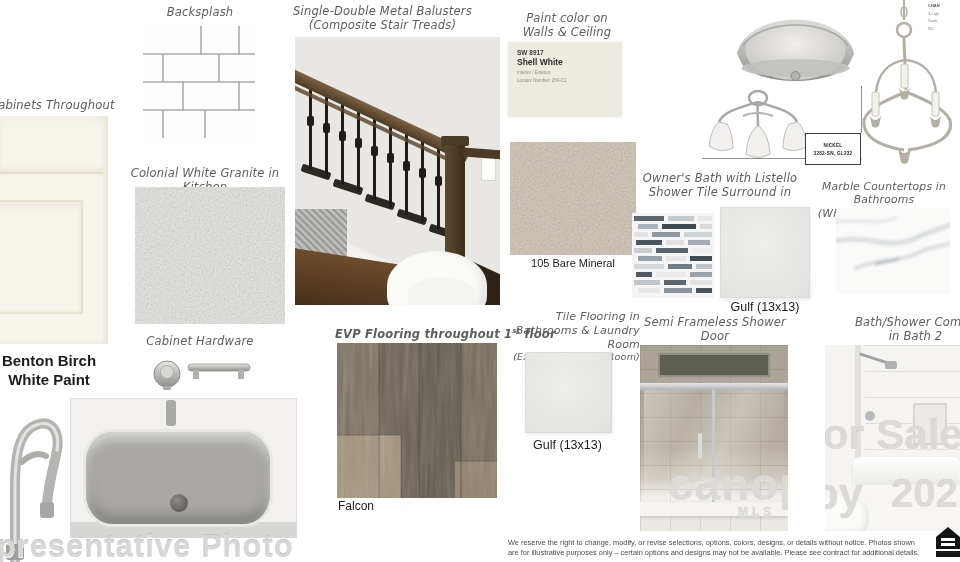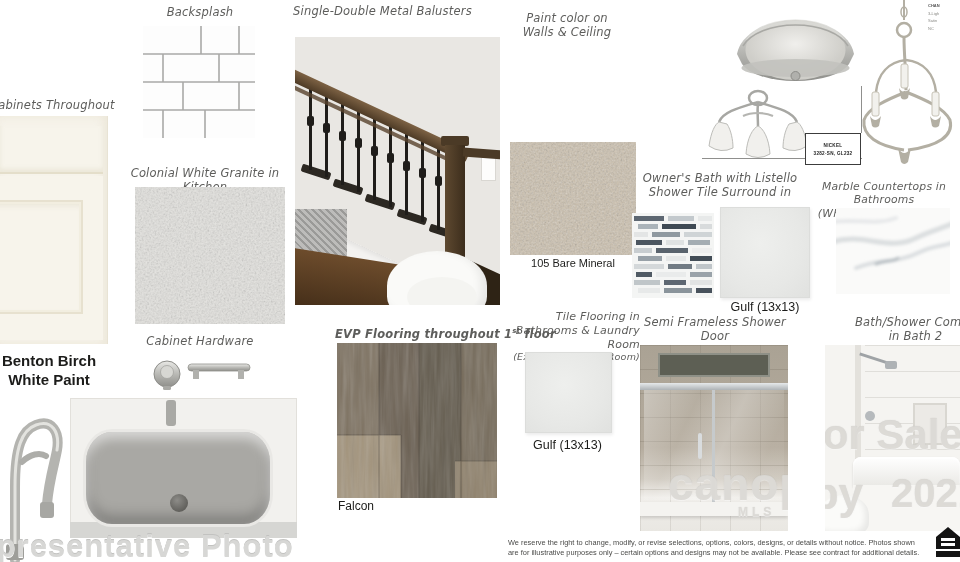--- a/index.html
+++ b/index.html
@@ -164,20 +164,21 @@
     <div class="abs" style="left:0;bottom:0;width:100%;height:16px;background:#d6d6d3;"></div>
     <div class="abs" style="left:16px;top:34px;width:184px;height:92px;border-radius:26px/30px;
          background:radial-gradient(ellipse at 50% 35%, #dedddA 0%, #bdbcb9 40%, #96959​1 75%, #85847f 100%);
          background-color:#a9a8a4;box-shadow:inset 0 6px 12px rgba(255,255,255,.6), inset 0 -8px 14px rgba(0,0,0,.25), 0 0 0 3px #e9e8e5;"></div>
     <div class="abs" style="left:100px;top:96px;width:18px;height:18px;border-radius:50%;
          background:radial-gradient(circle at 40% 35%, #8d8c88, #4f4e4a);"></div>
   </div>
 
   <div class="lbl" style="left:280px;top:4px;width:205px;">
     <div>Single-Double Metal Balusters</div>
+    <div>(Composite Stair Treads)</div>
   </div>
   <div class="stairs">
     <div class="wains"></div>
     <div class="vent"></div>
     <div class="basket"></div>
     <div class="floorL"></div>
     <div class="floorR"></div>
     <div class="tread" style="left:6px;top:131px;"></div>
     <div class="tread" style="left:38px;top:146px;"></div>
     <div class="tread" style="left:70px;top:161px;"></div>
@@ -198,20 +199,26 @@
     <div class="newelcap"></div>
     <div class="newel"></div>
     <div class="railR"></div>
     <div class="chairA"></div>
     <div class="chairB"></div>
   </div>
 
   <div class="lbl" style="left:512px;top:11px;width:110px;">
     <div>Paint color on</div>
     <div>Walls &amp; Ceiling</div>
+  </div>
+  <div class="paintcard">
+    <div class="code">SW 8917</div>
+    <div class="name">Shell White</div>
+    <div class="tiny">Interior / Exterior</div>
+    <div class="tiny">Locator Number: 264-C1</div>
   </div>
 
   <svg class="abs" style="left:510px;top:142px;" width="126" height="113">
     <rect width="126" height="113" fill="#cdc1ae"></rect>
     <rect width="126" height="113" filter="url(#noiseF)" opacity="0.55"></rect>
   </svg>
   <div class="plbl" style="left:510px;top:257px;width:126px;font-size:11px;">105 Bare Mineral</div>
 
   <svg class="abs" style="left:733px;top:6px;" width="125" height="80">
     <path d="M4,48 A59,40 0 0 1 121,48 L116,58 A55,22 0 0 1 9,58 Z" fill="url(#silverG)" stroke="#97979​3" stroke-width="1"></path>

